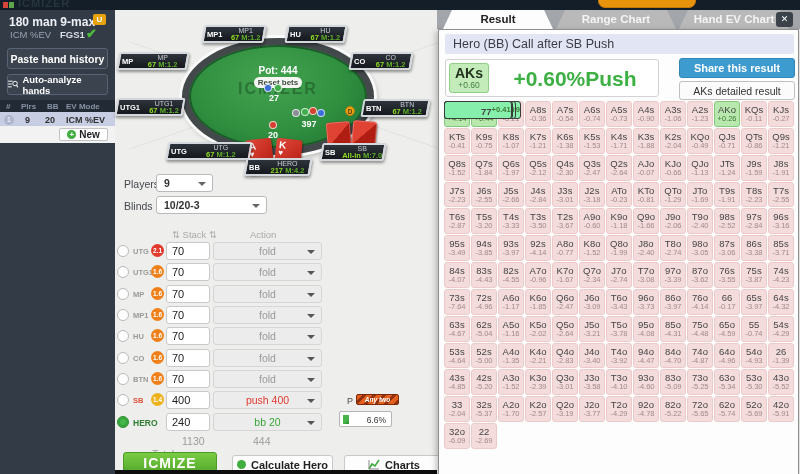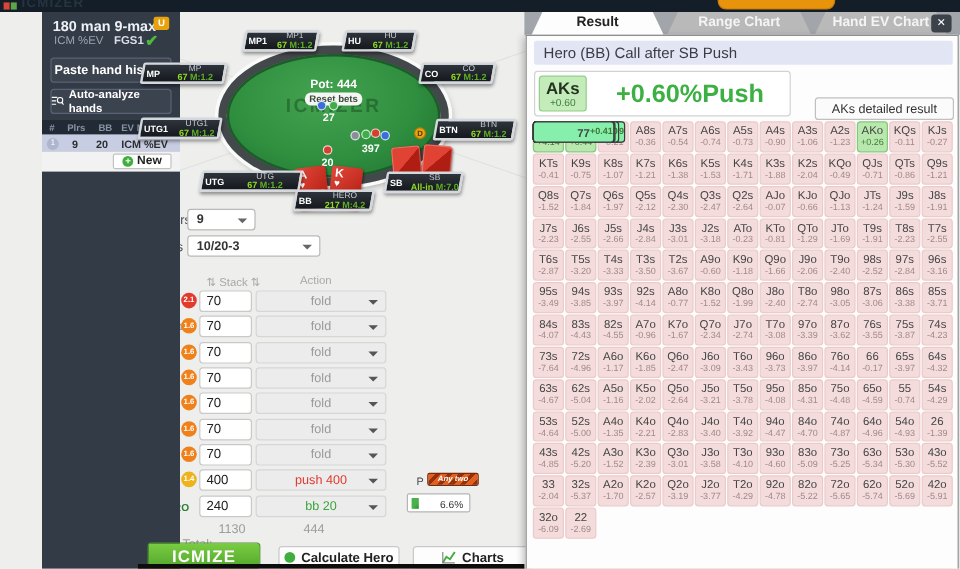--- a/index.html
+++ b/index.html
@@ -7,21 +7,21 @@
               font-family:"Liberation Sans", sans-serif; position:relative; }
 
   
   .topbar { position:absolute; left:0; top:0; width:800px; height:10px; background:#141e28; z-index:60; }
   .logo-sq { position:absolute; left:3px; top:2px; width:5px; height:6px; background:#d8453a; }
   .logo-sq2 { position:absolute; left:9px; top:2px; width:5px; height:6px; background:#5da548; }
   .logo-text { position:absolute; left:18px; top:-3px; color:#26343f; font-size:11px; font-weight:bold; letter-spacing:1px; }
   .top-orange { position:absolute; left:598px; top:-7px; width:98px; height:15px; background:#e8930c; border:1px solid #c57a08; border-radius:7px; }
 
   
-  .sidebar { position:absolute; left:0; top:10px; width:115px; height:464px; background:#333b47; z-index:5;margin-left:35px; }
+  .sidebar { position:absolute; left:0; top:10px; width:115px; height:464px; background:#333b47; z-index:5; }
   .tourney { position:absolute; left:9px; top:5px; color:#eef1f6; font-size:12px; font-weight:bold; }
   .trophy { position:absolute; left:93px; top:4px; width:13px; height:11px; background:#e8a20c; border-radius:2px;
             color:#fff; font-size:8px; font-weight:bold; text-align:center; line-height:11px; }
   .sb-dim { position:absolute; color:#9aa3b2; font-size:9.5px; }
   .sb-lite { position:absolute; color:#d9dee7; font-size:9.5px; font-weight:bold; }
   .check { position:absolute; left:86px; top:16px; color:#4cbb3c; font-size:13px; font-weight:bold; }
   .sbtn { position:absolute; left:7px; width:101px; height:21px; background:#3b434f; border:1px solid #5a6375;
           border-radius:3px; color:#fff; font-size:10.5px; font-weight:bold; display:flex; align-items:center; justify-content:center; gap:4px; cursor:pointer; }
   .stable-head { position:absolute; left:0; top:90px; width:115px; height:12px; background:#222a35; color:#8793a5; font-size:8px; font-weight:bold; }
   .stable-head span { position:absolute; top:2px; }
@@ -417,20 +417,21 @@
 
 <div class="panel">
   <div class="ptitle">Hero (BB) Call after SB Push</div>
   <div class="resultbox">
     <div class="handchip">
       <span class="h">AKs</span>
       <span class="e">+0.60</span>
     </div>
     <div class="headline" id="headline" style="color: rgb(60, 176, 67);">+0.60%Push</div>
   </div>
+  <div class="sharebtn">Share this result</div>
   <div class="detailbtn">AKs detailed result</div>
   <div class="matrix" id="matrix">
       <div class="cell pos">
         <span class="n">AA</span>
         <span class="v">+4.14</span>
       </div>
       <div class="cell sel">
         <span class="n">AKs</span>
         <span class="v">+0.60</span>
       </div>

